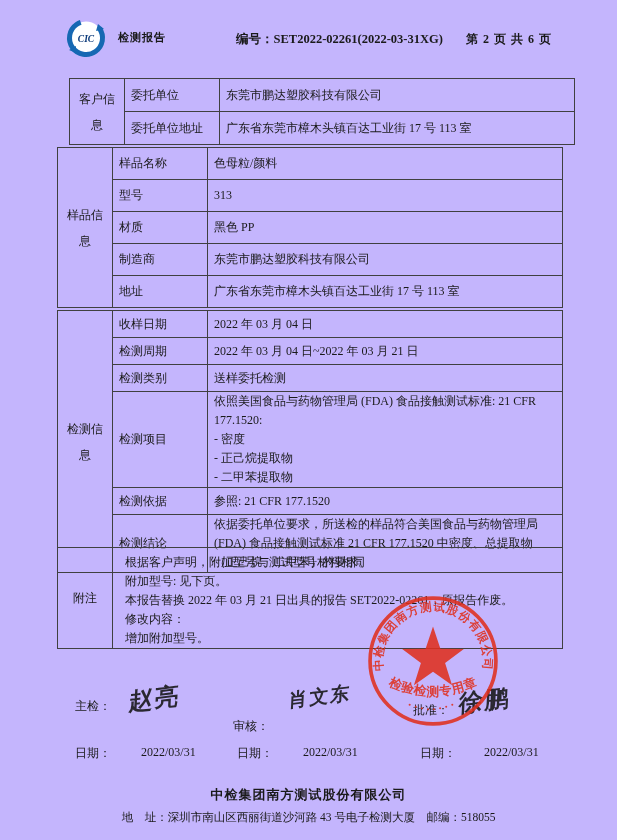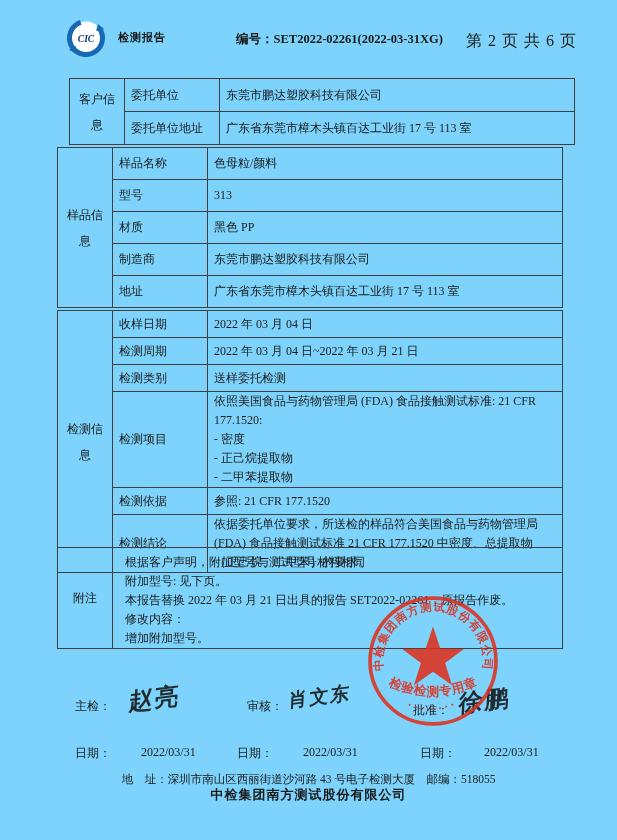--- a/index.html
+++ b/index.html
@@ -1,24 +1,24 @@
 <!DOCTYPE html>
 <html><head>
 <meta charset="utf-8">
 <style>
   html,body{margin:0;padding:0;background:#fff;}
   .page{
-    position:relative;width:617px;height:840px;background:#7dd3fc;
+    position:relative;width:617px;height:840px;background:#c4b5fd;
     font-family:"Liberation Serif","DejaVu Serif",serif;color:#1a1a1a;overflow:hidden;
   }
   
   .hdr-logo{position:absolute;left:64px;top:16px;width:44px;height:44px;}
   .hdr-title{position:absolute;left:118px;top:30px;font-size:11px;font-weight:bold;letter-spacing:1px;}
   .hdr-no{position:absolute;left:236px;top:31px;font-size:12.5px;font-weight:bold;}
-  .hdr-page{position:absolute;left:466px;top:31px;font-size:16px;font-weight:normal;letter-spacing:1px;}
+  .hdr-page{position:absolute;left:466px;top:31px;font-size:12px;font-weight:bold;letter-spacing:1px;}
   
   table.sec{
     position:absolute;left:57px;width:506px;border-collapse:collapse;table-layout:fixed;
     font-size:12px;
   }
   table.sec td{border:1px solid #404040;padding:0 6px;vertical-align:middle;}
   td.seclbl{width:53px;text-align:center;line-height:26px;padding:0 14px;}
   td.lbl{width:95px;padding-left:13px;}
   td.val{padding-left:12px;}
   .t-client{top:78px;margin-left:12px;}  .t-client td{height:32px;}
@@ -39,21 +39,21 @@
     font-size:24px;font-weight:bold;opacity:.88;color:#151515;
     transform:rotate(-7deg) skewX(-10deg);transform-origin:left bottom;
     letter-spacing:2px;
   }
   
   .stamp{position:absolute;left:366px;top:594px;width:134px;height:134px;opacity:.88;}
   .stamp text{fill:#e0301e;font-weight:bold;}
   
   .foot{position:absolute;left:0;width:617px;text-align:center;}
   .f-company{top:786px;font-size:13px;font-weight:bold;letter-spacing:1px;}
-  .f-addr{top:772px;font-size:11.5px;}
+  .f-addr{top:810px;font-size:11.5px;}
   .f-web{top:820px;font-size:11.5px;}
   .f-web a{color:#0000ee;text-decoration:underline;font-family:"Liberation Mono","DejaVu Sans Mono",monospace;font-size:11px;}
 </style>
 </head>
 <body>
 
 <div class="page">
 
   <svg class="hdr-logo" viewBox="0 0 44 44">
     <circle cx="22" cy="22" r="16.5" fill="#ffffff" stroke="#1668b3" stroke-width="5" stroke-dasharray="82 22" transform="rotate(-35 22 22)"></circle>
@@ -170,21 +170,21 @@
           <div>修改内容：</div>
           <div>增加附加型号。</div>
         </td>
       </tr>
     </tbody>
   </table>
 
   <div class="sigrow roles">
     <span class="pos" style="left:75px;">主检：</span>
     <span class="pos sig" style="left:128px;top:-12px;">赵亮</span>
-    <span class="pos" style="left:247px;">审核：</span>
+    <span class="pos" style="left:233px;margin-top:20px;">审核：</span>
     <span class="pos sig" style="left:288px;top:-10px;font-size:19px;">肖文东</span>
     <span class="pos" style="left:413px;top:4px;text-align:right;">批准：</span>
     <span class="pos sig" style="left:458px;top:-10px;">徐鹏</span>
   </div>
   <div class="sigrow dates">
     <span class="pos" style="left:75px;">日期：</span>
     <span class="pos" style="left:141px;">2022/03/31</span>
     <span class="pos" style="left:237px;">日期：</span>
     <span class="pos" style="left:303px;">2022/03/31</span>
     <span class="pos" style="left:420px;">日期：</span>

